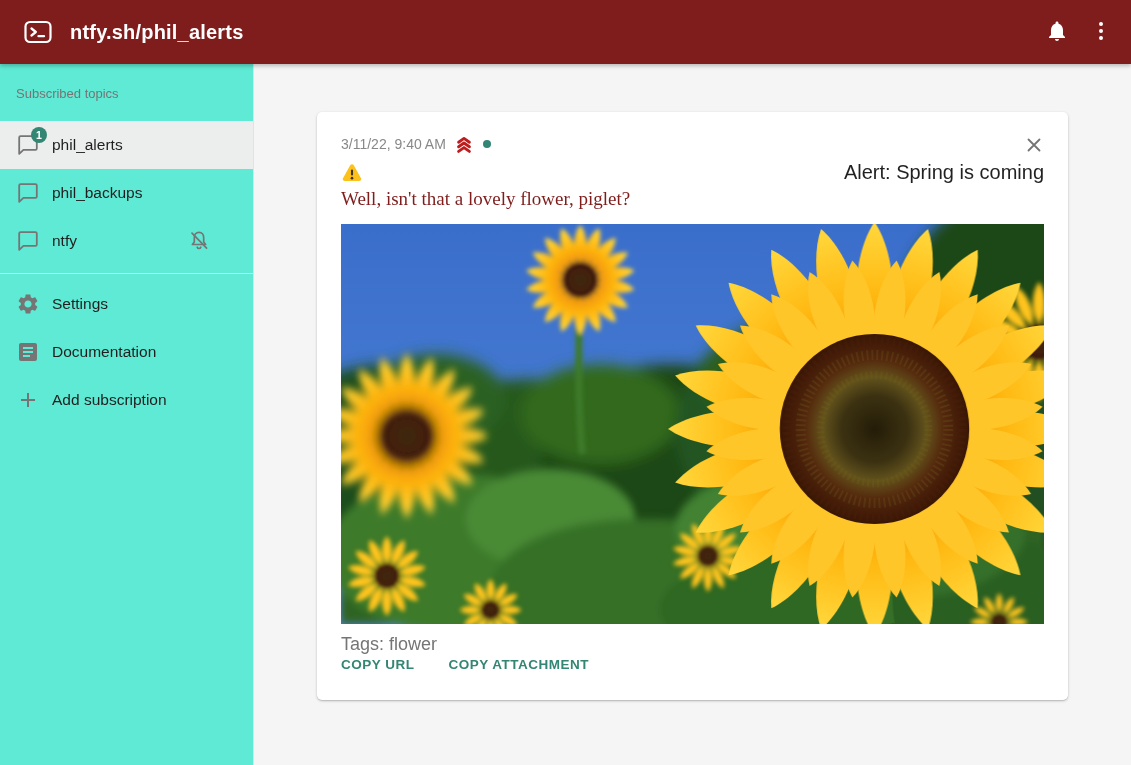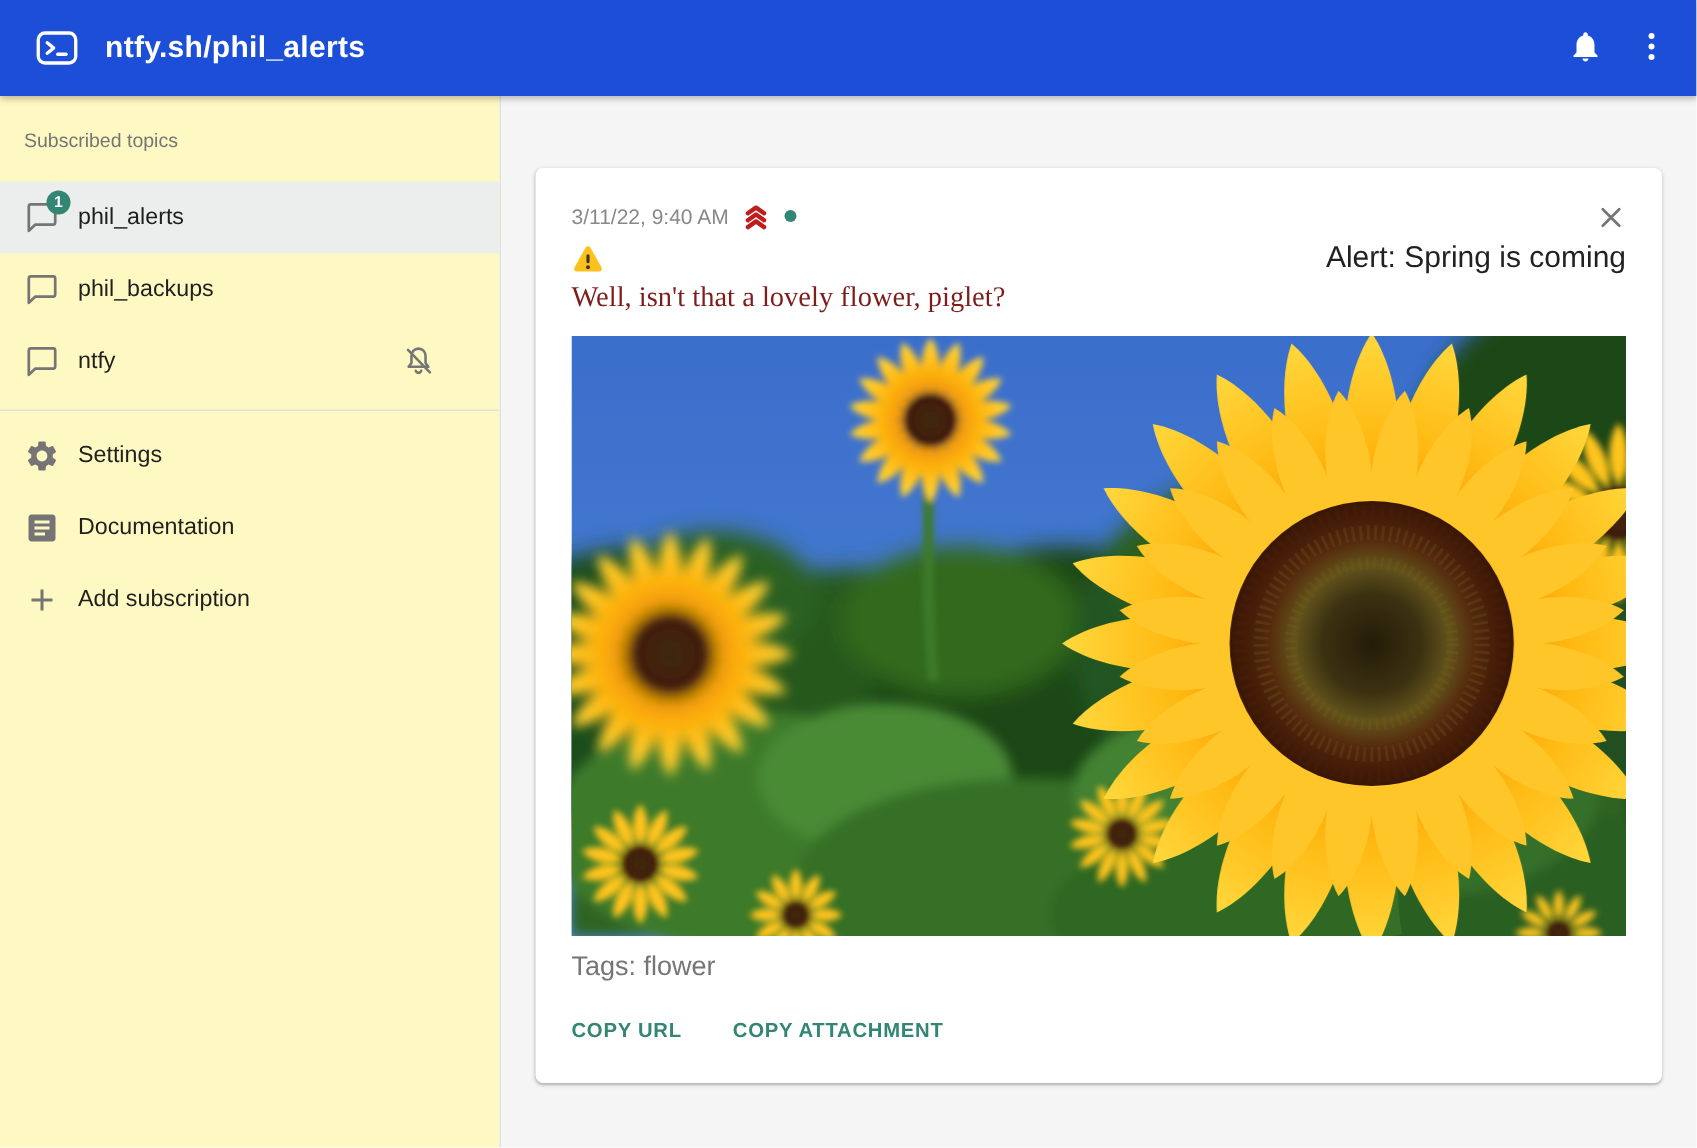--- a/index.html
+++ b/index.html
@@ -1,29 +1,29 @@
 <!DOCTYPE html>
 <html><head>
 <meta charset="utf-8">
 <style>
   * { margin:0; padding:0; box-sizing:border-box; }
   html,body { width:1131px; height:765px; overflow:hidden; }
   body { font-family:"Liberation Sans","DejaVu Sans",sans-serif; background:#f5f5f5; color:#212121; }
 
   
-  .topbar { height:64px; background:#1d4ed8; display:flex; align-items:center;
+  .topbar { height:64px; background:#7f1d1d; display:flex; align-items:center;
             padding:0 8px 0 24px; box-shadow:0 2px 4px rgba(0,0,0,.25); position:relative; z-index:10; }
   .logo { width:28px; height:24px; flex:0 0 auto; }
   .topbar-title { color:#fff; font-size:20px; font-weight:700; margin-left:18px; letter-spacing:.2px; flex:1; }
   .icon-btn { width:44px; height:44px; display:flex; align-items:center; justify-content:center;
               border:none; background:transparent; cursor:pointer; border-radius:50%; }
 
   
   .shell { display:flex; height:701px; }
-  .sidebar { width:334px; background:#fef9c3; border-right:1px solid #e2e2e2; flex:0 0 auto; }
+  .sidebar { width:254px; background:#5eead4; border-right:1px solid #e2e2e2; flex:0 0 auto; }
   .main { flex:1; overflow:hidden; }
 
   
   .subheader { padding:22px 16px 20px 16px; font-size:13px; color:#757575; }
   .nav-item { height:48px; display:flex; align-items:center; padding:0 16px; cursor:pointer; }
   .nav-item.selected { background:#eceeed; }
   .nav-icon { width:24px; height:24px; flex:0 0 auto; position:relative; color:#757575; }
   .nav-label { margin-left:12px; font-size:15.5px; color:#1f1f1f; }
   .badge { position:absolute; top:-6px; right:-7px; width:16px; height:16px; border-radius:50%;
            background:#338574; color:#fff; font-size:10.5px; font-weight:700;
@@ -39,21 +39,21 @@
   .ts-row { display:flex; align-items:center; gap:5px; }
   .timestamp { font-size:14px; color:#888; }
   .prio-icon { width:20px; height:20px; margin-left:3px; }
   .unread-dot { width:8px; height:8px; border-radius:50%; background:#338574; margin-left:4px; }
   .card-title { display:flex; align-items:center; gap:8px; margin-top:7px;
                 font-size:20px; color:rgba(0,0,0,.87); font-weight:400;justify-content:space-between; }
   .warn-icon { width:22px; height:22px; flex:0 0 auto; }
   .card-body { margin-top:4px; font-size:19px; color:#7f1d1d;font-family:Liberation Serif, serif; }
   .attachment { display:block; width:100%; height:400px; margin-top:14px; }
   .tags { margin-top:10px; font-size:18px; color:#757575; }
-  .card-actions { margin-top:22px; display:flex; gap:34px; }
+  .card-actions { display:flex; gap:34px; }
   .text-btn { border:none; background:transparent; cursor:pointer; color:#338574;
               font-family:inherit; font-size:13.5px; font-weight:700; letter-spacing:.5px; padding:2px 0; }
   .close-btn { position:absolute; top:20px; right:20px; width:28px; height:28px; border:none;
                background:transparent; cursor:pointer; color:#757575; display:flex;
                align-items:center; justify-content:center; }
 </style>
 </head>
 <body>
 
 <header class="topbar">

